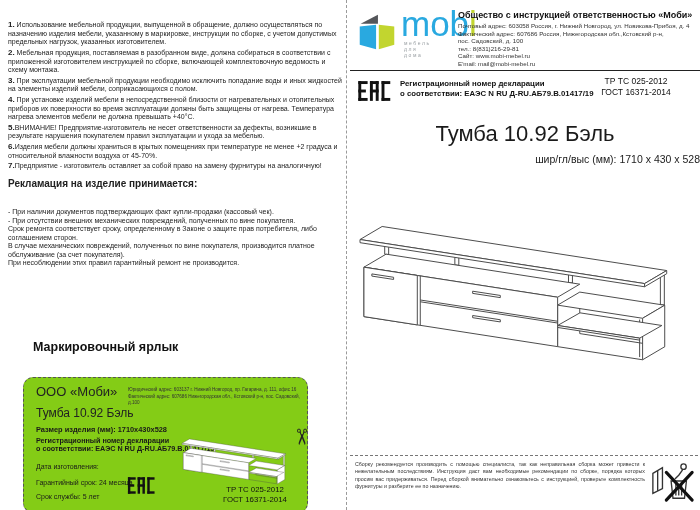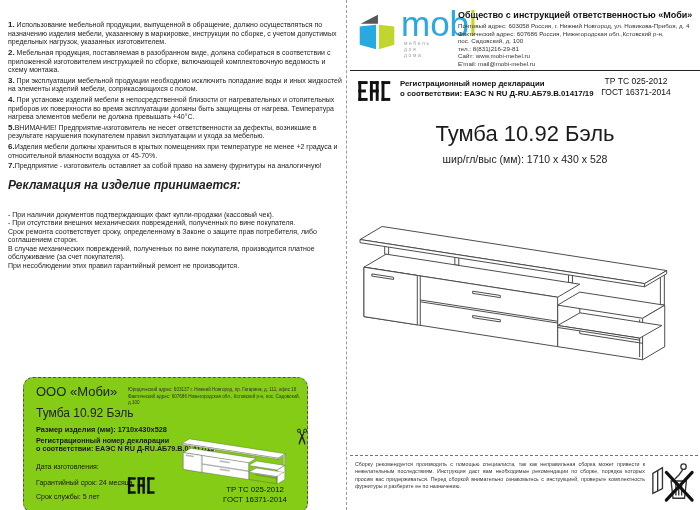--- a/index.html
+++ b/index.html
@@ -5,21 +5,21 @@
   html,body{margin:0;padding:0;background:#fff;}
   #page{position:relative;width:700px;height:510px;background:#fff;overflow:hidden;
         font-family:"Liberation Sans", sans-serif;color:#1a1a1a;}
   
   .vdivider{position:absolute;left:346px;top:0;width:0;height:510px;border-left:1px dashed #9a9a9a;}
   
   .left-col{position:absolute;left:8px;top:20px;width:334px;font-size:7px;line-height:1.22;color:#222;}
   .left-col p{margin:0 0 1px 0;}
   .inum{font-weight:bold;font-size:8px;}
   .reclam{margin-top:7px;}
-  .reclam-title{font-weight:bold;font-size:12px;margin-bottom:18px;font-style:italic;}
+  .reclam-title{font-weight:bold;font-size:10px;margin-bottom:18px;}
   .label-heading{position:absolute;left:33px;top:340px;font-size:12.5px;font-weight:bold;color:#111;}
   .marking-label{position:absolute;left:23px;top:360px;width:283px;height:134px;
                  border:1px dashed #555;border-radius:10px;background:#84cc16;margin-top:17px;}
   .ml-company{position:absolute;left:12px;top:6px;font-size:13px;color:#222;}
   .ml-addr{position:absolute;left:104px;top:9px;width:172px;font-size:4.6px;line-height:1.45;color:#333;}
   .ml-product{position:absolute;left:12px;top:28px;font-size:12px;color:#222;}
   .ml-size{position:absolute;left:12px;top:47px;font-size:7.4px;font-weight:bold;text-align:center;}
   .ml-reg{position:absolute;left:12px;top:59px;font-size:7.2px;font-weight:bold;line-height:1.18;}
   .ml-date{position:absolute;left:12px;top:85px;font-size:7px;}
   .ml-warranty{position:absolute;left:12px;top:101px;font-size:7px;}
@@ -35,21 +35,21 @@
   .logo-text{position:absolute;left:44px;top:-6px;font-size:35px;letter-spacing:0;}
   .logo-tagline{position:absolute;left:47px;top:30px;font-size:5px;letter-spacing:1.6px;color:#9aa0a4;}
   .company-block{position:absolute;left:458px;top:10px;width:238px;}
   .company-title{font-size:9px;font-weight:bold;color:#111;margin-bottom:2px;}
   .company-lines{font-size:6.2px;line-height:1.22;color:#333;}
   .header-rule{position:absolute;left:350px;top:70px;width:350px;border-top:1px solid #222;}
   .decl-eac{position:absolute;left:356px;top:76px;width:36px;height:30px;}
   .decl-text{position:absolute;left:400px;top:79px;font-size:7.8px;font-weight:bold;line-height:1.3;color:#111;}
   .decl-cert{position:absolute;left:580px;top:76px;width:112px;text-align:center;font-size:8.5px;line-height:1.3;color:#111;}
   .product-title{position:absolute;left:350px;top:121px;width:350px;text-align:center;font-size:22px;color:#1a1a1a;}
-  .product-dims{position:absolute;left:350px;top:153px;width:350px;text-align:center;font-size:10.5px;color:#222;}
+  .product-dims{position:absolute;left:350px;top:153px;width:350px;text-align:right;font-size:10.5px;color:#222;}
   .big-drawing{position:absolute;left:356px;top:200px;width:340px;height:166px;}
   .note-rule{position:absolute;left:350px;top:455px;width:348px;border-top:1px dashed #777;}
   .assembly-note{position:absolute;left:355px;top:461px;width:290px;font-size:5.3px;line-height:1.4;
                  text-align:justify;color:#333;}
   .nolitter-icon{position:absolute;left:650px;top:458px;width:46px;height:46px;}
 </style>
 </head>
 <body>
 
 <div id="page">
@@ -122,20 +122,21 @@
     <div class="reclam">
       <div class="reclam-title">Рекламация на изделие принимается:</div>
       <div>- При наличии документов подтверждающих факт купли-продажи (кассовый чек).</div>
       <div>- При отсутствии внешних механических повреждений, полученных по вине покупателя.</div>
       <div>Срок ремонта соответствует сроку, определенному в Законе о защите прав потребителя, либо соглашением сторон.</div>
       <div>В случае механических повреждений, полученных по вине покупателя, производится платное обслуживание (за счет покупателя).</div>
       <div>При несоблюдении этих правил гарантийный ремонт не производится.</div>
     </div>
   </div>
 
+  <div class="label-heading">Маркировочный ярлык</div>
 
   <div class="marking-label">
     <div class="ml-company">ООО «Моби»</div>
     <div class="ml-addr">
       <div>Юридический адрес: 603137 г. Нижний Новгород, пр. Гагарина, д. 111, офис 16</div>
       <div>Фактический адрес: 607686 Нижегородская обл., Кстовский р-н, пос. Садовский, д.100</div>
     </div>
     <div class="ml-product">Тумба 10.92 Бэль</div>
     <div class="ml-size">Размер изделия (мм): 1710х430х528</div>
     <div class="ml-reg">

